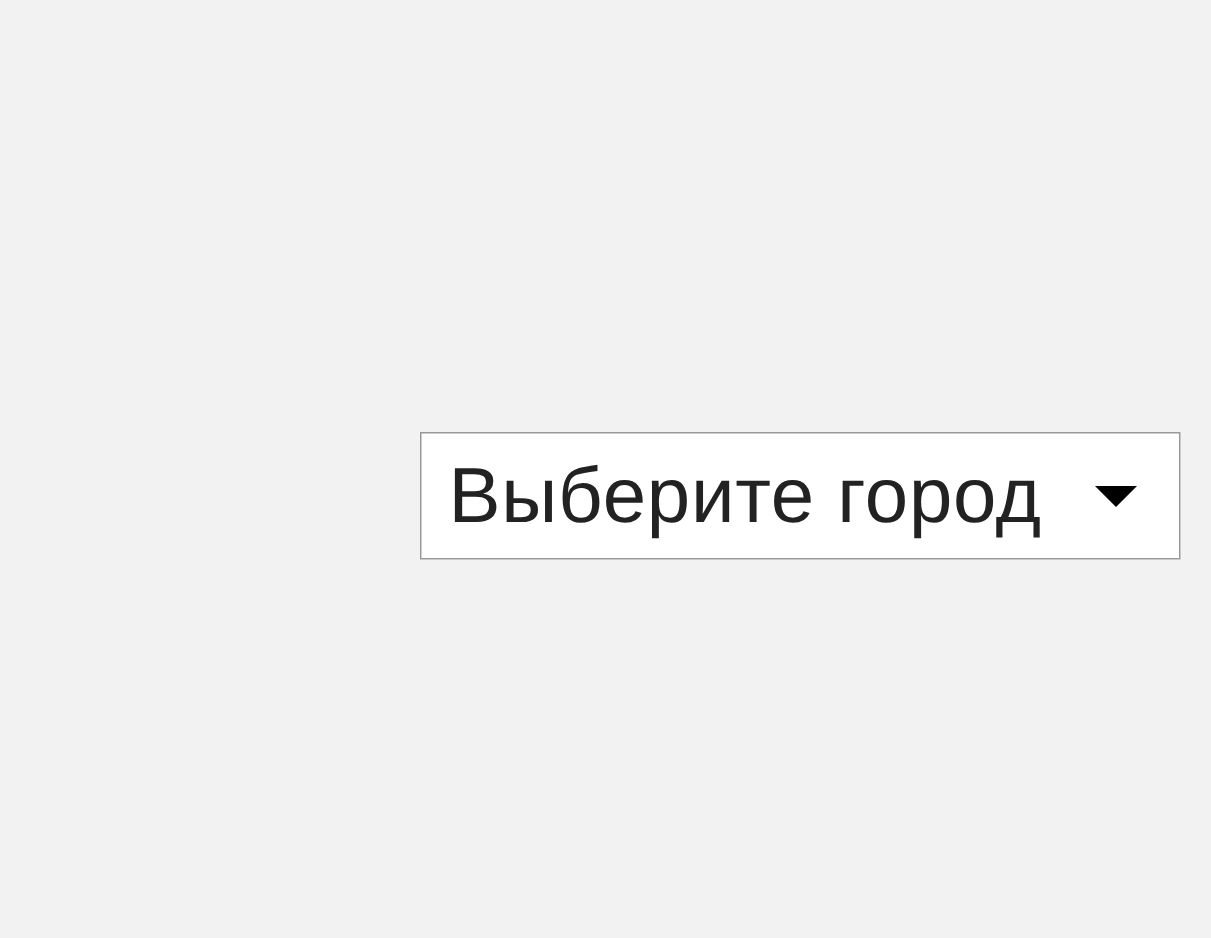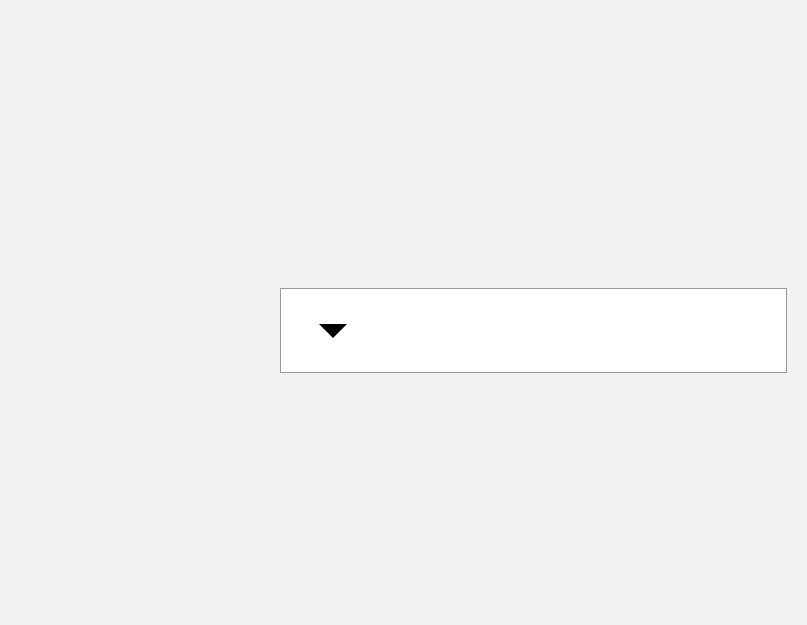--- a/index.html
+++ b/index.html
@@ -42,14 +42,15 @@
       border-right: 14px solid transparent;
       border-top: 14px solid #000000;
       margin-left: 20px;
       flex-shrink: 0;
     }
   </style>
 </head>
 <body>
 
 <div class="dropdown">
+  <span class="dropdown-label">Выберите город</span>
   <span class="caret-icon"></span>
 </div>
 
 </body></html>

